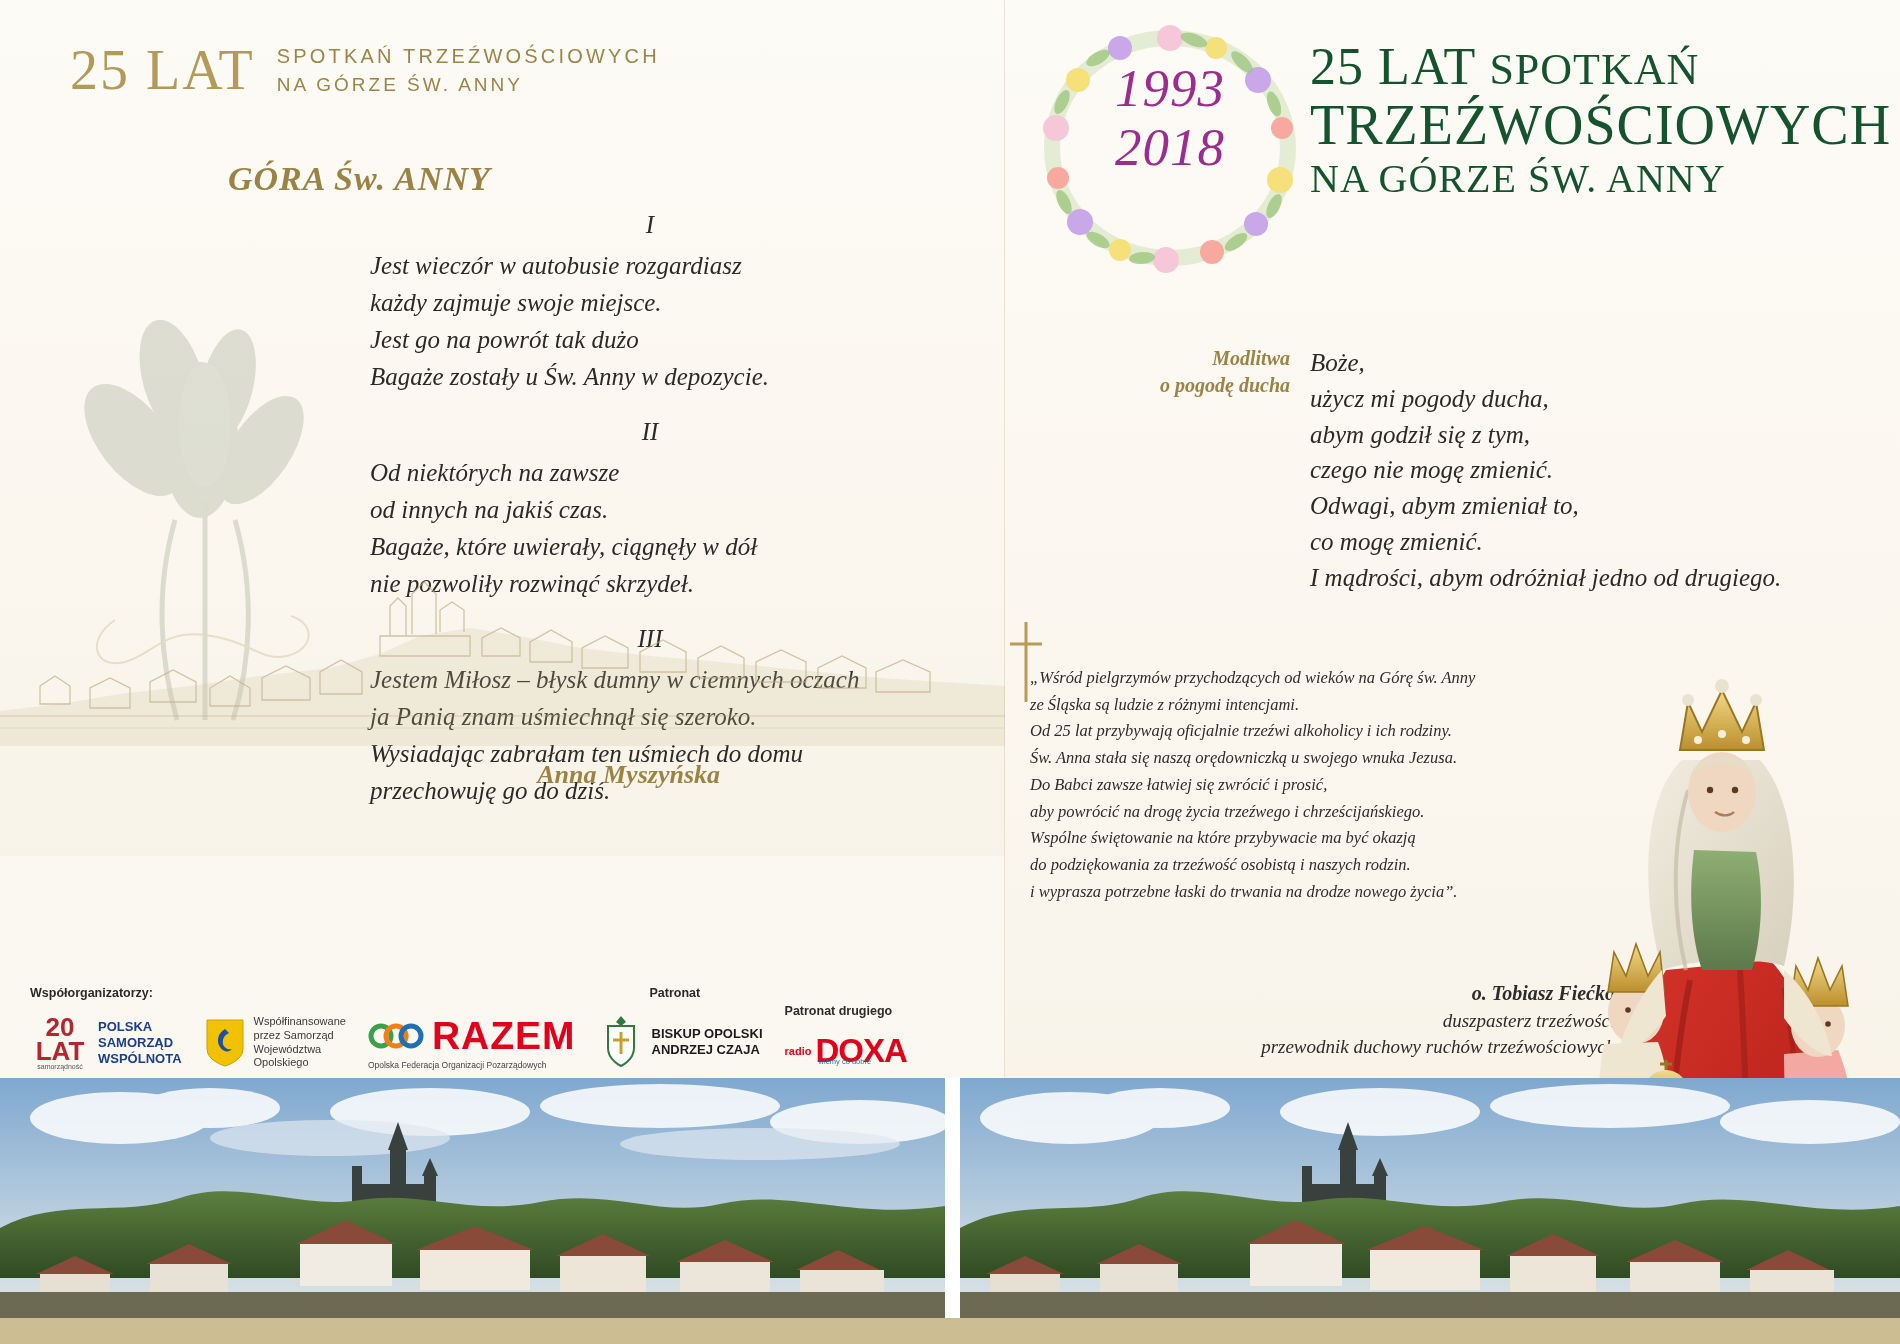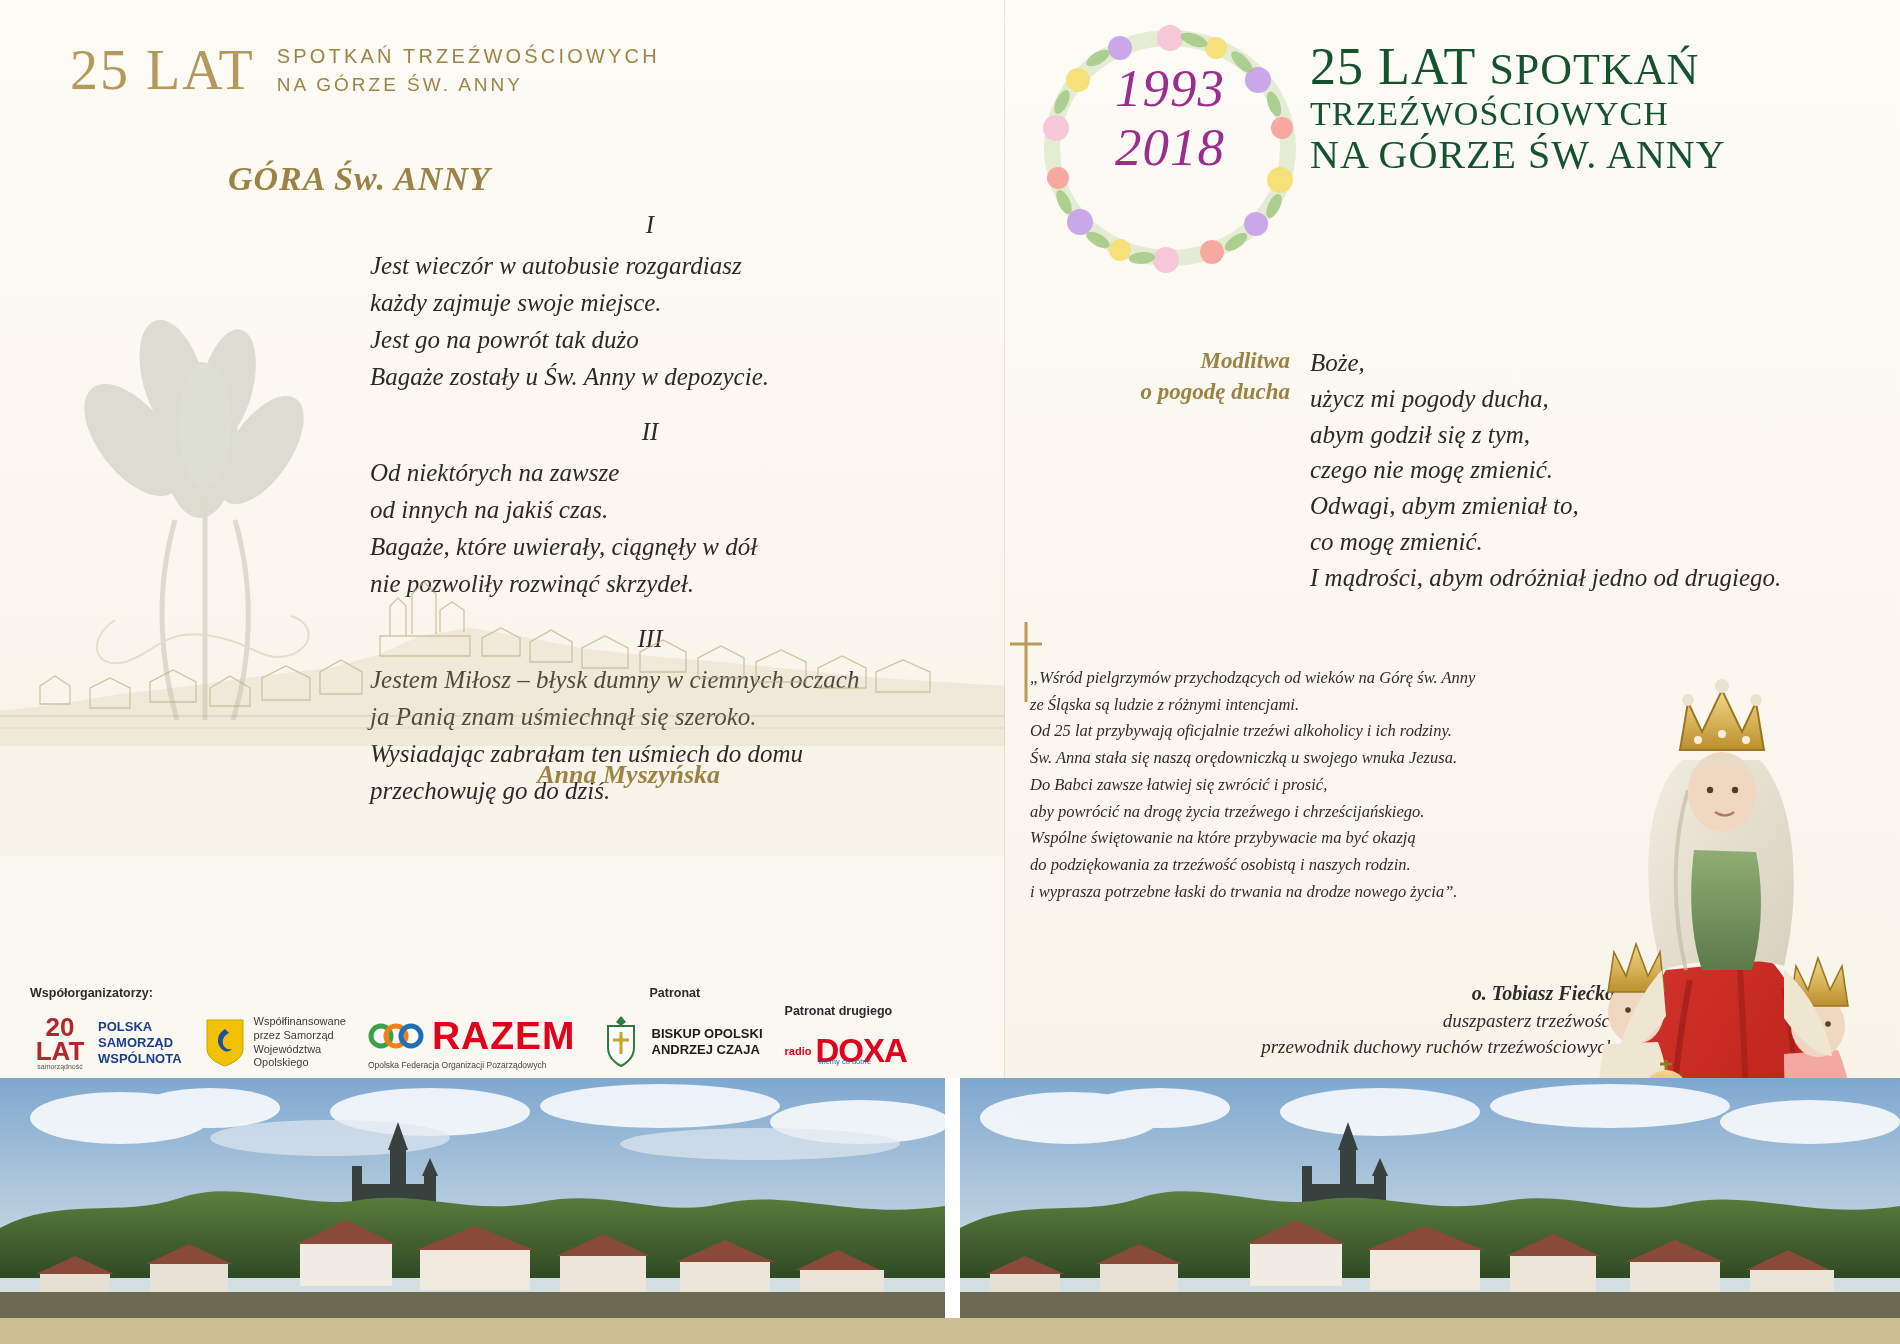--- a/index.html
+++ b/index.html
@@ -93,26 +93,26 @@
   .years .y { display:block; font-size:53px; font-style:italic; line-height:1.0; letter-spacing:1px; }
   .years .y2 { margin-top:6px; }
 
   .hdr-right {
     position:absolute; left:1310px; top:40px; width:560px;
     color:#14532d; font-family:"Liberation Sans", sans-serif;
     letter-spacing:1px;
   }
   .hr-l1 { font-size:52px; font-family:"Liberation Serif", serif; letter-spacing:1px; line-height:1.05;}
   .hr-l1 .small { font-size:44px; }
-  .hr-l2 { font-size:34px; font-family:"Liberation Serif", serif; letter-spacing:1px; line-height:1.1;}
+  .hr-l2 { font-size:56px; font-family:"Liberation Serif", serif; letter-spacing:1px; line-height:1.1;}
   .hr-l3 { font-size:40px; font-family:"Liberation Serif", serif; letter-spacing:1px; line-height:1.15;}
 
   .prayer-label {
     position:absolute; left:1120px; top:345px; width:170px; text-align:right;
-    font-size:23px; font-style:italic; font-weight:bold; color:#9a8345; line-height:1.35;
+    font-size:20px; font-style:italic; font-weight:bold; color:#9a8345; line-height:1.35;
   }
   .prayer-text {
     position:absolute; left:1310px; top:345px; width:560px;
     font-size:25px; line-height:1.43; color:#2c2a26; font-style:italic;
   }
   .prayer-text .ln { display:block; white-space:nowrap; }
 
   .quote-cross {
     position:absolute; left:1008px; top:622px; width:36px; height:80px;
   }

